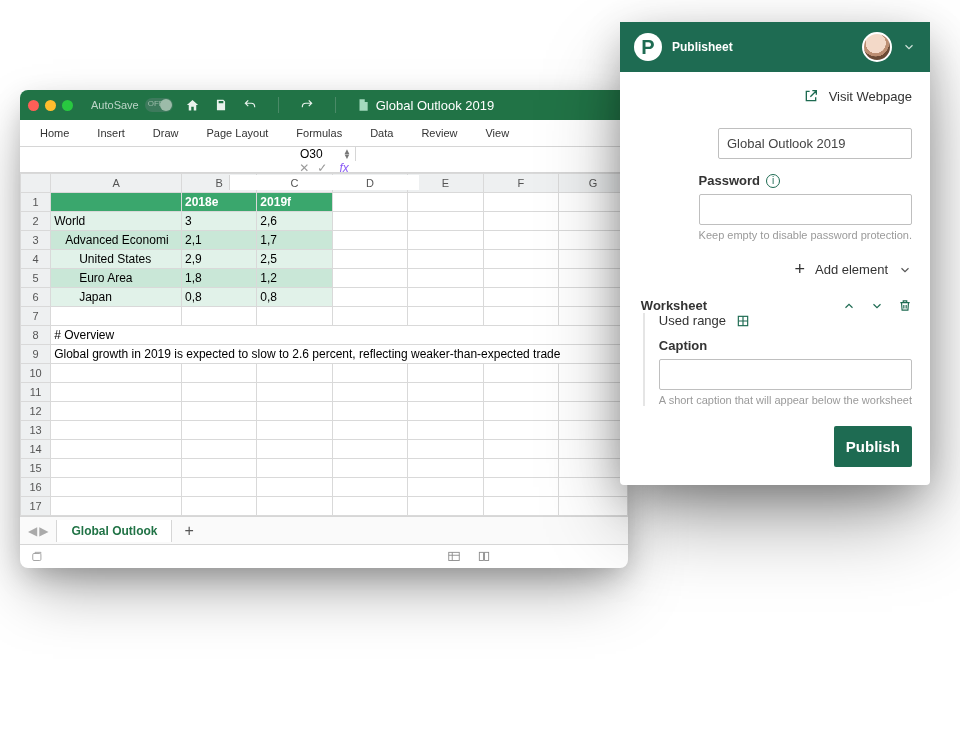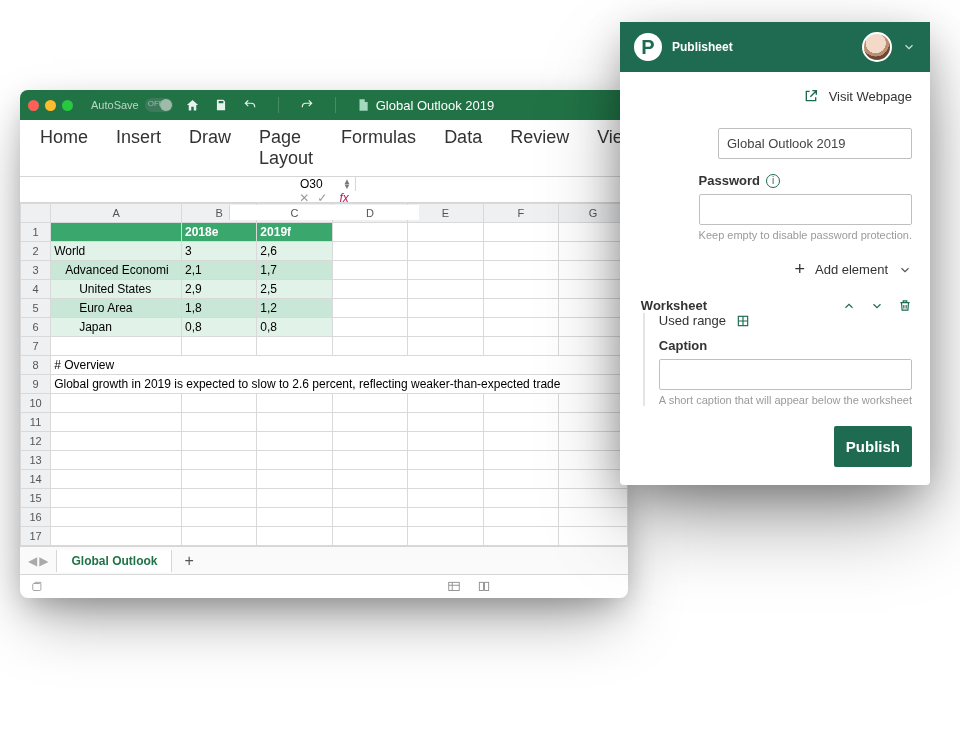--- a/index.html
+++ b/index.html
@@ -36,26 +36,26 @@
   .tl-red{background:#ff5f57;} .tl-yellow{background:#ffbd2e;} .tl-green{background:#28c840;}
   .autosave { display:flex; align-items:center; gap:6px; font-size:11px; color:#bcd5c7; margin-right:12px;}
   .autosave-toggle { width:28px; height:14px; border-radius:7px; background:#3d7a5c; position:relative;}
   .autosave-toggle::after{content:"";position:absolute;right:1px;top:1px;width:12px;height:12px;border-radius:50%;background:#9cbba9;}
   .autosave-off{font-size:8px; color:#9cbba9; position:absolute; left:3px; top:1px;}
   .tb-icons{display:flex;gap:14px;align-items:center;color:#e8f2ec;}
   .tb-sep{width:1px;height:16px;background:#4a8a67;margin:0 6px;}
   .tb-title{flex:1;text-align:left;display:flex;align-items:center;gap:6px;margin-left:14px;font-size:13px;color:#fff;}
   .tb-title svg{width:14px;height:14px;}
   .ribbon-tabs{display:flex;gap:0;background:#fff;border-bottom:1px solid #d6d6d6;padding:0 6px;}
-  .ribbon-tabs span{padding:7px 14px;font-size:18px;color:#333;}
+  .ribbon-tabs span{padding:7px 14px;font-size:11px;color:#333;}
   .formula-bar{display:flex;align-items:center;border-bottom:1px solid #d6d6d6;height:26px;font-size:12px;flex-direction:column;}
   .name-box{width:64px;border-right:1px solid #d6d6d6;height:100%;display:flex;align-items:center;justify-content:space-between;padding:0 4px 0 8px;}
   .name-box-arrows{display:flex;flex-direction:column;line-height:5px;color:#777;font-size:8px;}
   .fx-btns{display:flex;align-items:center;gap:8px;padding:0 8px;color:#999;}
-  .fx-label{font-style:italic;color:#be185d;margin-left:4px;}
+  .fx-label{font-style:italic;color:#8b5cf6;margin-left:4px;}
   .fx-input{flex:1;height:100%;border:none;border-left:1px solid #d6d6d6;padding:0 6px;}
   
   .grid{font-size:12px;color:#000;}
   .grid table{border-collapse:collapse;width:100%;}
   .grid th, .grid td{border:1px solid #d9d9d9;height:19px;padding:0 3px;text-align:left;white-space:nowrap;}
   .grid th{background:#eef0f1;color:#555;font-weight:400;text-align:center;font-size:11px;}
   .grid th.rowhdr{width:28px;text-align:center;background:#eef0f1;}
   .grid th.corner{background:#eef0f1;}
   .col-A{width:110px;} .col-B{width:70px;} .col-C{width:70px;}
   .col-D,.col-E,.col-F{width:70px;} .col-G{width:64px;}

